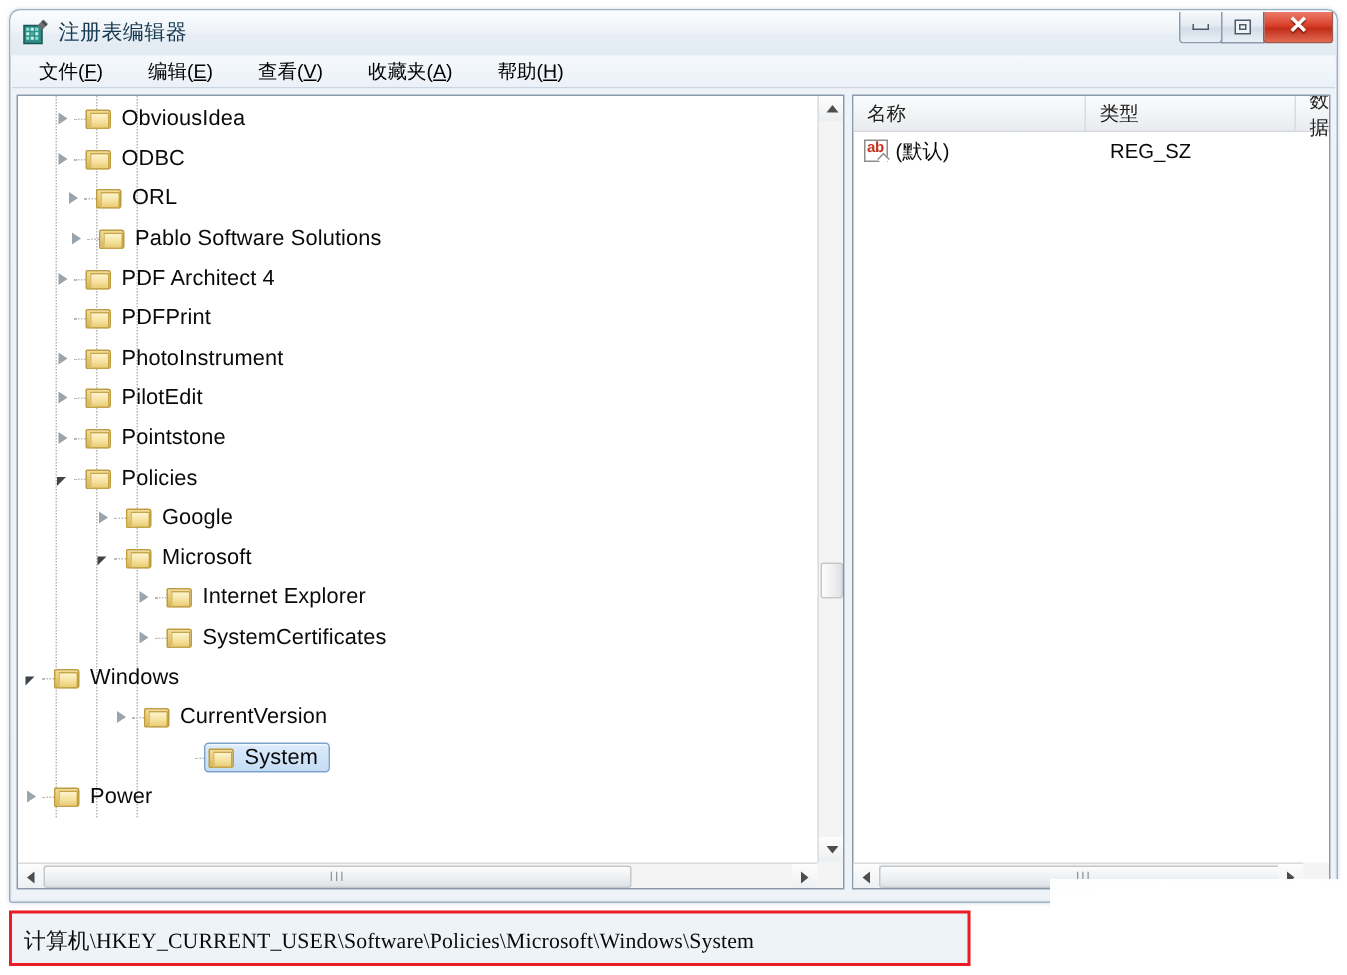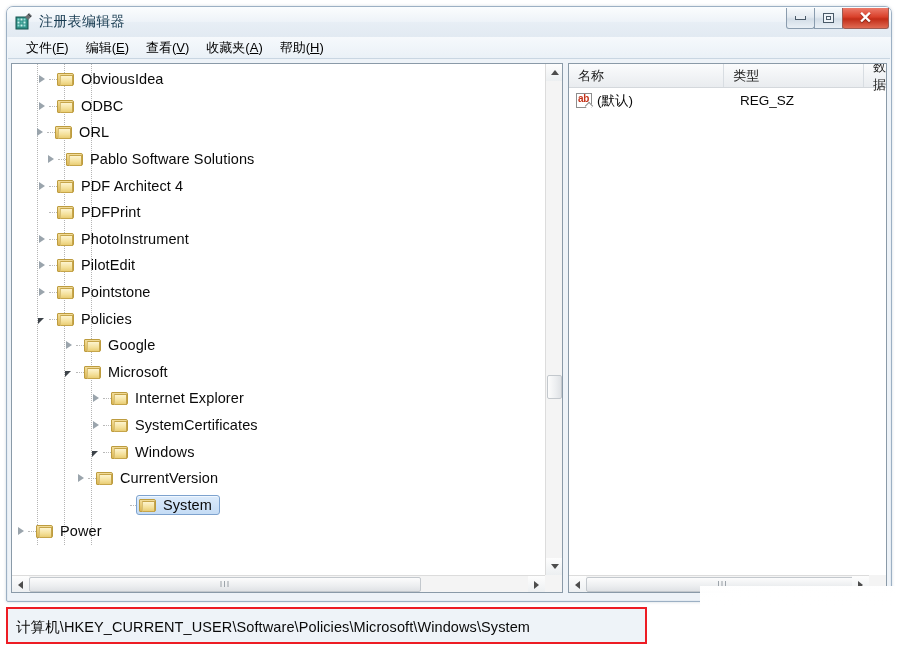--- a/index.html
+++ b/index.html
@@ -94,20 +94,21 @@
     position: absolute;
     left: 1px;
     right: 1px;
     top: 30px;
     height: 22px;
     background: linear-gradient(to bottom, #f6f9fc, #eaf1f7);
     border-bottom: 1px solid #c9d6e2;
     display: flex;
     align-items: center;
     padding-left: 10px;
+    gap: 13px;
   }
   .menu-item {
     font-size: 13px;
     color: #000000;
     padding: 2px 9px 2px 8px;
     white-space: nowrap;
     cursor: default;
   }
   .menu-item u { text-decoration: underline; }
 
@@ -395,20 +396,21 @@
     width: 886px;
     height: 37px;
   }
   #status-highlight {
     position: absolute;
     left: 0; top: 0;
     width: 641px;
     height: 37px;
     border: 2px solid #000000;
     background: #eef3f8;
+    font-family: Liberation Serif, serif;
   }
   #status-text {
     position: absolute;
     left: 8px;
     top: 9px;
     font-size: 14.5px;
     color: #0a0a0a;
     white-space: nowrap;
     letter-spacing: .1px;
   }
@@ -490,21 +492,21 @@
               </div>
               <div class="tree-row" style="padding-left: 21px;">
                 <div class="twisty collapsed"></div>
                 <div class="connector"></div>
                 <div class="folder">
                   <div class="back"></div>
                   <div class="front"></div>
                 </div>
                 <span class="tree-label">ODBC</span>
               </div>
-              <div class="tree-row" style="padding-left: 19px;">
+              <div class="tree-row" style="padding-left: 28px;">
                 <div class="twisty collapsed"></div>
                 <div class="connector"></div>
                 <div class="folder">
                   <div class="back"></div>
                   <div class="front"></div>
                 </div>
                 <span class="tree-label">ORL</span>
               </div>
               <div class="tree-row" style="padding-left: 30px;">
                 <div class="twisty collapsed"></div>
@@ -598,21 +600,21 @@
               </div>
               <div class="tree-row" style="padding-left: 75px;">
                 <div class="twisty collapsed"></div>
                 <div class="connector"></div>
                 <div class="folder">
                   <div class="back"></div>
                   <div class="front"></div>
                 </div>
                 <span class="tree-label">SystemCertificates</span>
               </div>
-              <div class="tree-row" style="padding-left: 75px;">
+              <div class="tree-row" style="">
                 <div class="twisty expanded"></div>
                 <div class="connector"></div>
                 <div class="folder">
                   <div class="back"></div>
                   <div class="front"></div>
                 </div>
                 <span class="tree-label">Windows</span>
               </div>
               <div class="tree-row" style="padding-left: 60px;">
                 <div class="twisty collapsed"></div>

